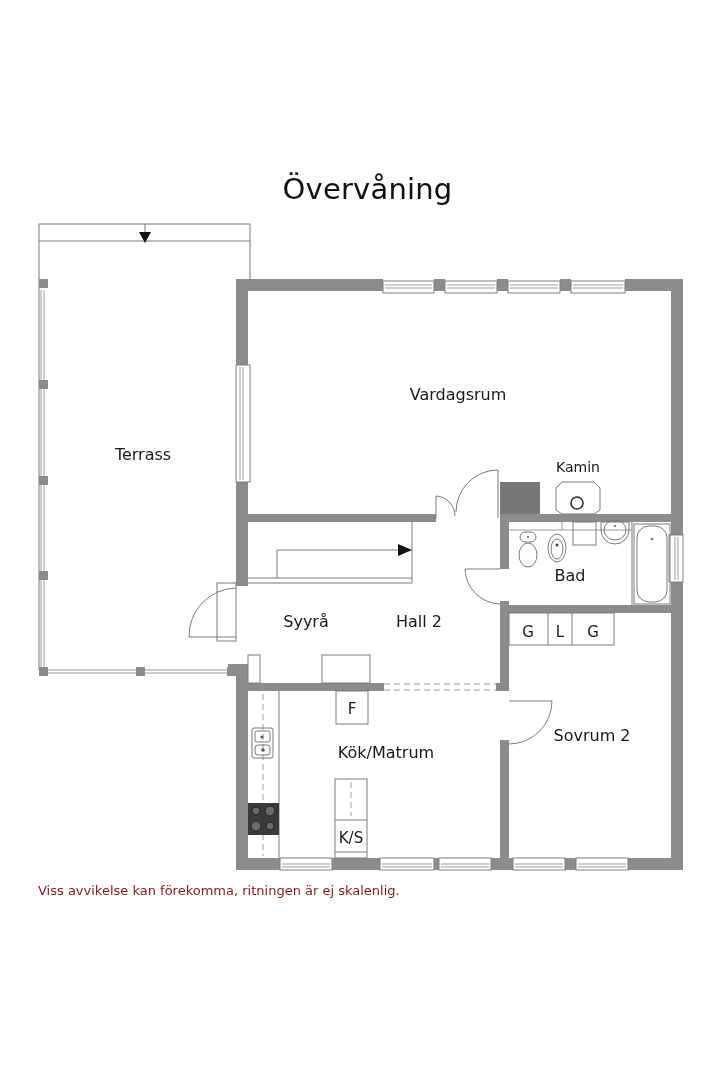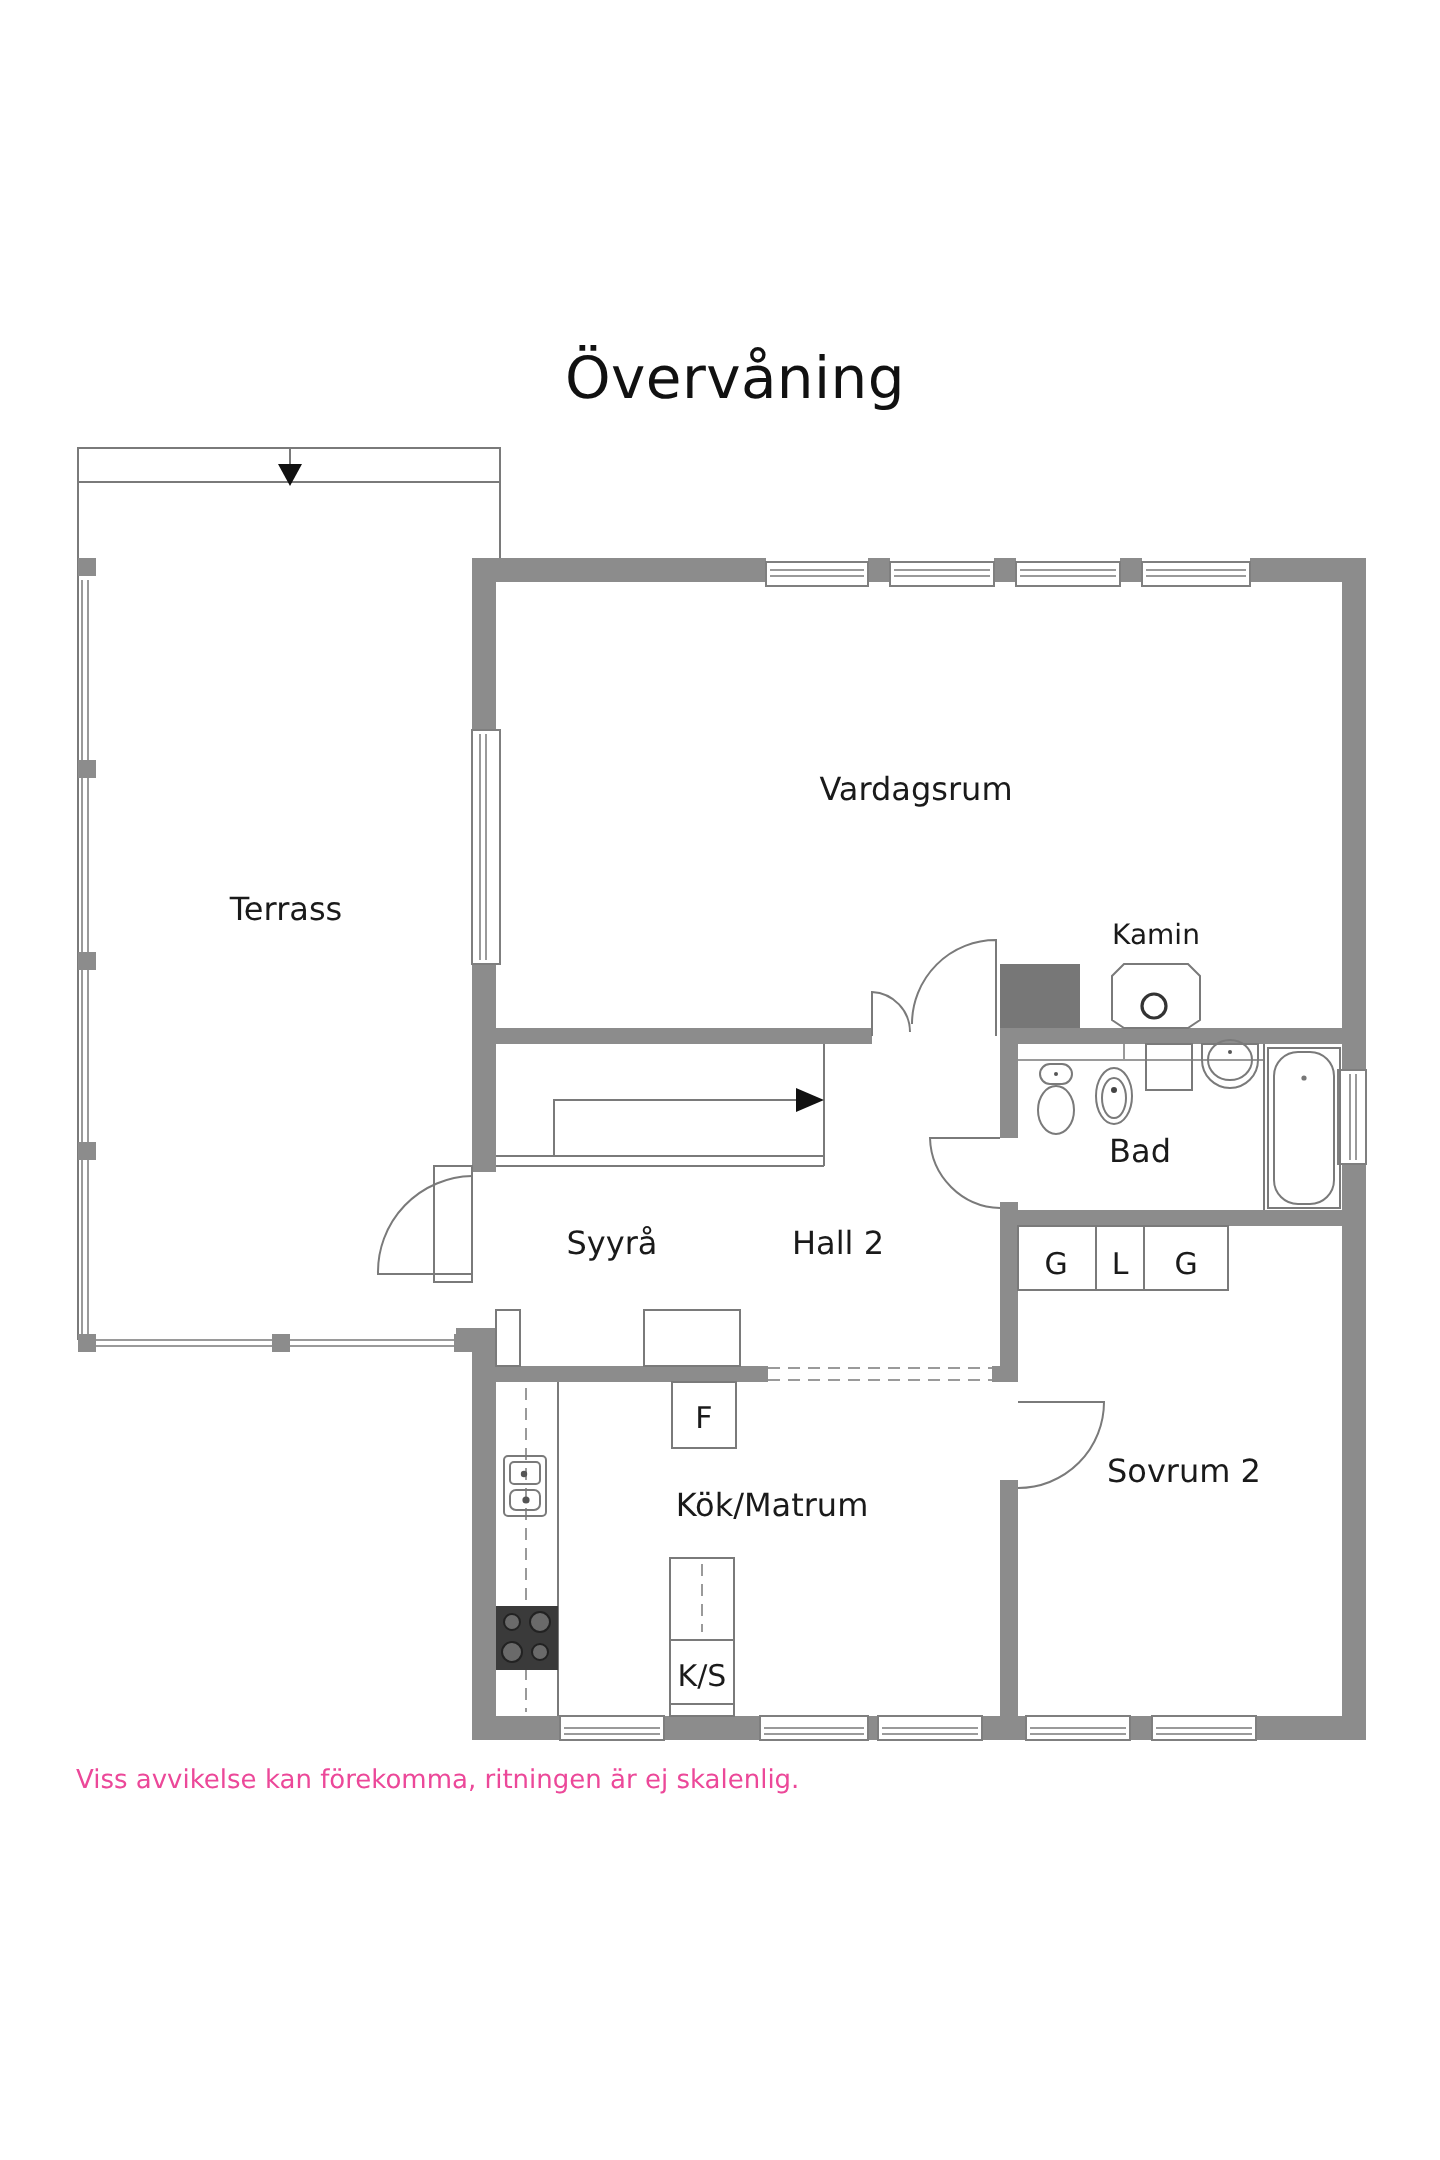--- a/index.html
+++ b/index.html
@@ -1,20 +1,20 @@
 <!DOCTYPE html>
 <html><head>
 <meta charset="utf-8">
 <style>
   html, body { margin: 0; padding: 0; background: #ffffff; }
   body { width: 720px; height: 1080px; position: relative; overflow: hidden;
          font-family: "DejaVu Sans", "Liberation Sans", sans-serif; color: #1a1a1a; }
   .title { position: absolute; left: 0; width: 735px; top: 172px; text-align: center;
            font-size: 29px; letter-spacing: 0.2px; color: #111; }
-  .disclaimer { position: absolute; left: 38px; top: 883px; font-size: 13px; color: #ec4899; }
+  .disclaimer { position: absolute; left: 38px; top: 883px; font-size: 13px; color: #7f1d1d; }
   svg.plan { position: absolute; left: 0; top: 0; }
   .lbl { font-family: "DejaVu Sans", "Liberation Sans", sans-serif; fill: #1a1a1a; }
   .wall { fill: #8c8c8c; }
   .dark { fill: #777777; }
   .ln { fill: none; stroke: #7a7a7a; stroke-width: 1; }
   .ln2 { fill: none; stroke: #9a9a9a; stroke-width: 1; }
   .win { fill: #ffffff; stroke: #7f7f7f; stroke-width: 1; }
   .dash { fill: none; stroke: #9a9a9a; stroke-width: 1; stroke-dasharray: 6 4; }
 </style>
 </head>

